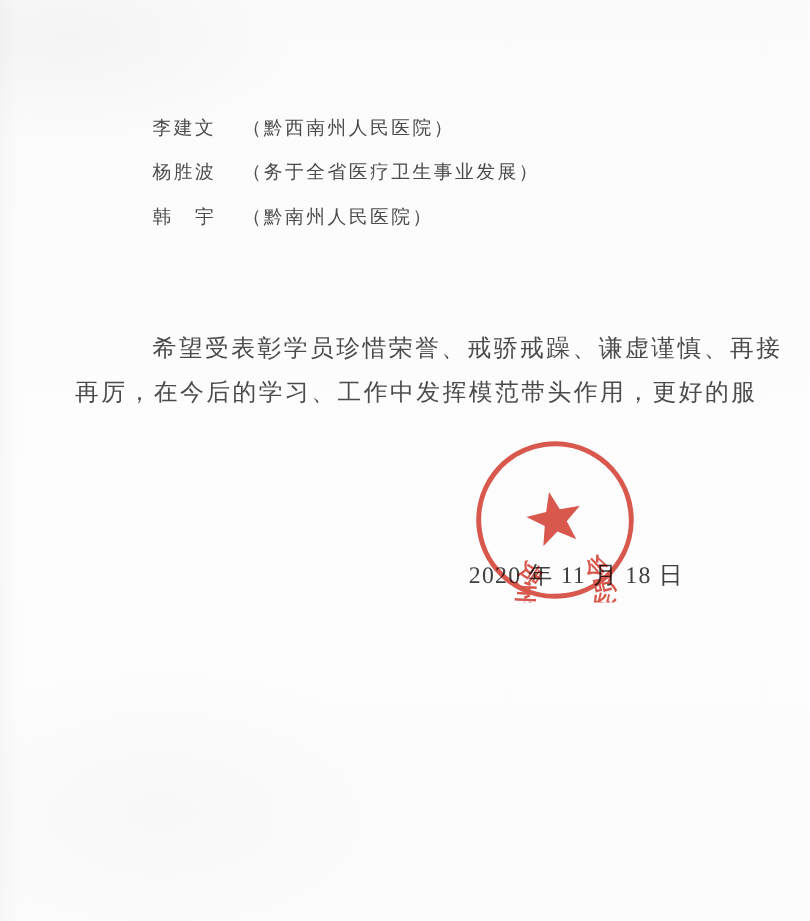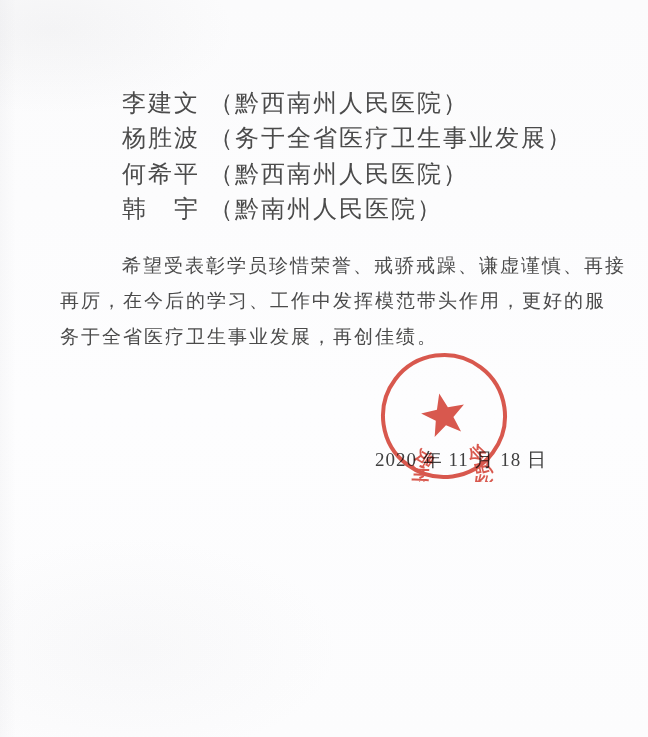--- a/index.html
+++ b/index.html
@@ -26,30 +26,30 @@
   }
 
   .awardee-list {
     position: absolute;
     top: 86px; left: 0; right: 0;
   }
   .awardee-row {
     height: 35.3px;
     line-height: 35.3px;
     padding-left: 122px;
-    font-size: 24px;
+    font-size: 15px;
     letter-spacing: 2px;
     white-space: nowrap;
   }
   .awardee-name { display: inline-block; min-width: 63px; }
   .awardee-affiliation { display: inline-block; margin-left: 9px; }
 
   .paragraph {
     position: absolute;
-    top: 248px; left: 60px; width: 540px;
+    top: 262px; left: 60px; width: 540px; text-align: right;
   }
   .para-line {
     height: 35.3px;
     line-height: 35.3px;
     font-size: 19px;
     letter-spacing: 2px;
     white-space: nowrap;
   }
   .para-line.first { padding-left: 62px; }
 
@@ -84,31 +84,27 @@
 <div class="page">
 
   <div class="awardee-list">
     <div class="awardee-row">
       <span class="awardee-name">李建文</span><span class="awardee-affiliation">（黔西南州人民医院）</span>
     </div>
     <div class="awardee-row">
       <span class="awardee-name">杨胜波</span><span class="awardee-affiliation">（务于全省医疗卫生事业发展）</span>
     </div>
     <div class="awardee-row">
-      <span class="awardee-name">何希平</span><span class="awardee-affiliation">（黔西南州人民医院）</span>
-    </div>
-    <div class="awardee-row">
       <span class="awardee-name">韩　宇</span><span class="awardee-affiliation">（黔南州人民医院）</span>
     </div>
   </div>
 
   <div class="paragraph">
     <div class="para-line first">希望受表彰学员珍惜荣誉、戒骄戒躁、谦虚谨慎、再接</div>
     <div class="para-line">再厉，在今后的学习、工作中发挥模范带头作用，更好的服</div>
-    <div class="para-line">务于全省医疗卫生事业发展，再创佳绩。</div>
   </div>
 
   <svg class="seal" viewBox="0 0 132 132" aria-hidden="true">
     <g transform="rotate(-8 66 66)" fill="#d5473b" stroke="none">
       <circle cx="66" cy="66" r="61" fill="none" stroke="#d5473b" stroke-width="4"></circle>
       <polygon transform="rotate(-4 66 66)" points="66,43 71.6,58.3 87.9,58.9 75,68.9 79.5,84.6 66,75.5 52.5,84.6 57,68.9 44.1,58.9 60.4,58.3"></polygon>
       <path id="sealArc" d="M 42.6 96.0 A 38 38 0 1 0 89.4 96.0" fill="none"></path>
       <text class="seal-text" fill="#d5473b">
         <textPath href="#sealArc" xlink:href="#sealArc" startOffset="0" textLength="185" lengthAdjust="spacing">贵州省卫生健康委员会</textPath>
       </text>

